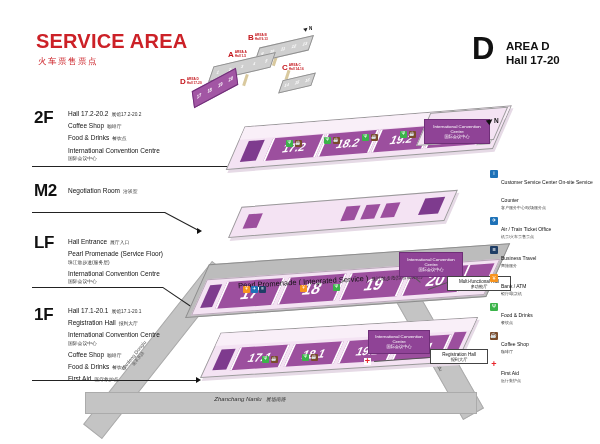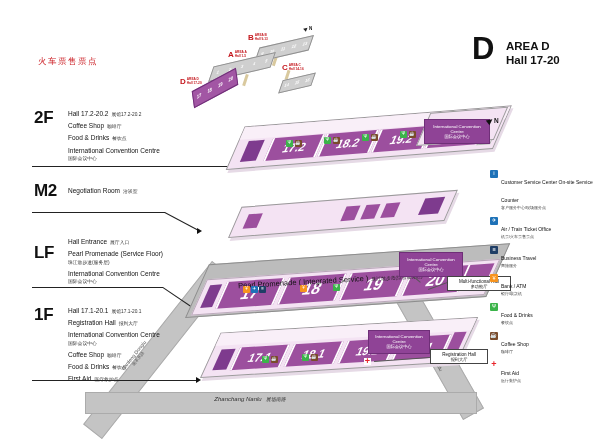--- a/index.html
+++ b/index.html
@@ -89,20 +89,21 @@
   .licon{width:8px;height:8px;flex:0 0 8px;border-radius:1px;display:flex;align-items:center;justify-content:center;
          color:#fff;font-size:5.5px;line-height:1;}
   .ltxt .en{font-size:5px;line-height:5.8px;color:#111;}
   .ltxt .zh{font-size:4px;line-height:4.8px;color:#444;}
 </style>
 </head>
 <body>
 
 <div class="stage">
 
+  <div class="title">SERVICE AREA</div>
   <div class="title-zh">火车票售票点</div>
   <div class="area-letter">D</div>
   <div class="area-name">AREA D</div>
   <div class="area-halls">Hall 17-20</div>
 
   <div class="minimap">
     <div class="mcorr" style="left:96px;top:28px;width:2.5px;height:14px;transform:rotate(18deg);"></div>
     <div class="mcorr" style="left:66px;top:50px;width:2.5px;height:12px;transform:rotate(18deg);"></div>
     <div class="mcorr" style="left:108px;top:46px;width:2.5px;height:10px;transform:rotate(18deg);"></div>
 
@@ -193,21 +194,21 @@
   <div class="arr" style="left:240px;top:163px;"></div>
 
   <div class="flabel" style="top:181px;">M2</div>
   <div class="svc-col" style="top:187px;">
     <div class="svc"><span>Negotiation Room</span><span class="zh">洽谈室</span></div>
   </div>
   <div class="lead" style="left:32px;top:212px;width:133px;"></div>
   <div class="lead diag" style="left:165px;top:212px;width:40px;transform:rotate(28deg);"></div>
   <div class="arr" style="left:197px;top:228px;"></div>
 
-  <div class="flabel" style="top:233px;margin-top:10px;">LF</div>
+  <div class="flabel" style="top:233px;">LF</div>
   <div class="svc-col" style="top:238px;">
     <div class="svc"><span>Hall Entrance</span><span class="zh">展厅入口</span></div>
     <div class="svc"><span>Pearl Promenade (Service Floor)</span><span class="zh wrap">珠江散步道(服务层)</span></div>
     <div class="svc"><span>International Convention Centre</span><span class="zh wrap">国际会议中心</span></div>
   </div>
   <div class="lead" style="left:32px;top:287px;width:131px;"></div>
   <div class="lead diag" style="left:163px;top:287px;width:39px;transform:rotate(34deg);"></div>
   <div class="arr" style="left:191px;top:306px;"></div>
 
   <div class="flabel" style="top:305px;">1F</div>

